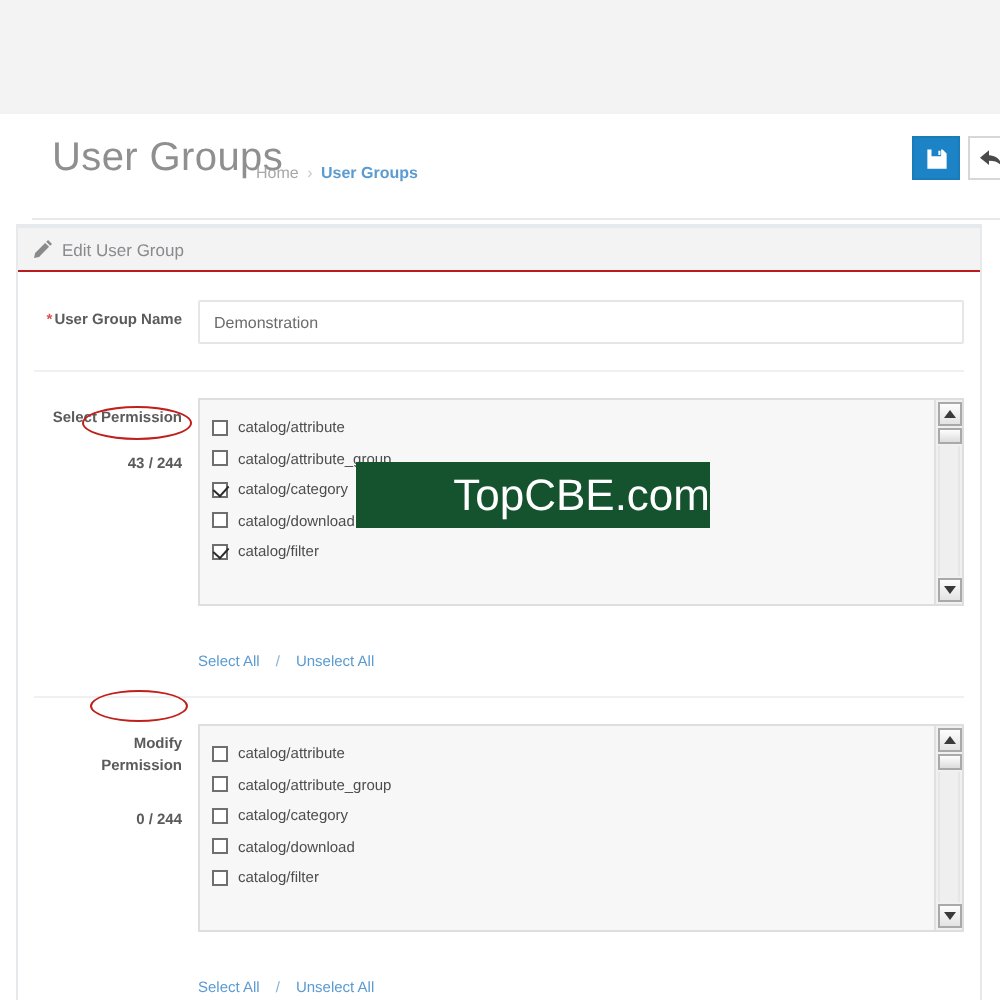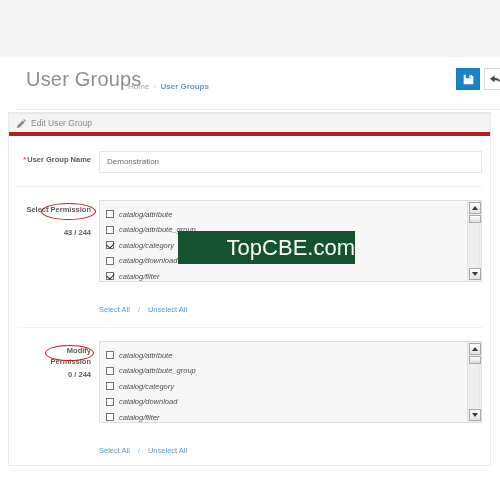--- a/index.html
+++ b/index.html
@@ -80,21 +80,21 @@
     left: 8px; top: 112px;
     width: 483px;
     background: #ffffff;
     border: 1px solid #e7eaec;
     border-top: 2px solid #e7eaec;
     box-sizing: border-box;
   }
   #card-head {
     height: 22px;
     background: #f3f3f4;
-    border-bottom: 4px solid #b91c1c;
+    border-bottom: 1px solid #b91c1c;
     display: flex;
     align-items: center;
     padding-left: 8px;
     box-sizing: border-box;
   }
   #card-head .pencil {
     margin-right: 5px;
     display: flex;
     align-items: center;
   }
@@ -154,26 +154,25 @@
   .row-divider {
     height: 1px;
     background: #f0f0f0;
     margin: 13px 8px 13px 8px;
   }
 
   
   .perm-wrap { position: relative; }
   .perm-box {
     position: relative;
-    height: 82px;
+    height: 104px;
     border: 1px solid #dededd;
     background: #f7f7f7;
     box-sizing: border-box;
     overflow: hidden;
-    font-style: italic;
   }
   .perm-list {
     position: absolute;
     left: 0; top: 0; right: 15px; bottom: 0;
     padding: 6px 0 0 6px;
     box-sizing: border-box;
   }
   .perm-item {
     display: flex;
     align-items: center;
@@ -409,21 +408,21 @@
         </div>
       </div>
     </div>
 
     <div class="row-divider"></div>
 
     <div class="form-row">
       <div class="label-col">
         <div>Modify</div>
         <div>Permission</div>
-        <div style="margin-top:2px;">0 / 244</div>
+        <div style="margin-top:16px;">0 / 244</div>
       </div>
       <div class="field-col perm-wrap">
         <div class="perm-box">
           <div class="perm-list">
             <label class="perm-item">
               <span class="cb"></span>
               <span class="perm-label">catalog/attribute</span>
             </label>
             <label class="perm-item">
               <span class="cb"></span>

